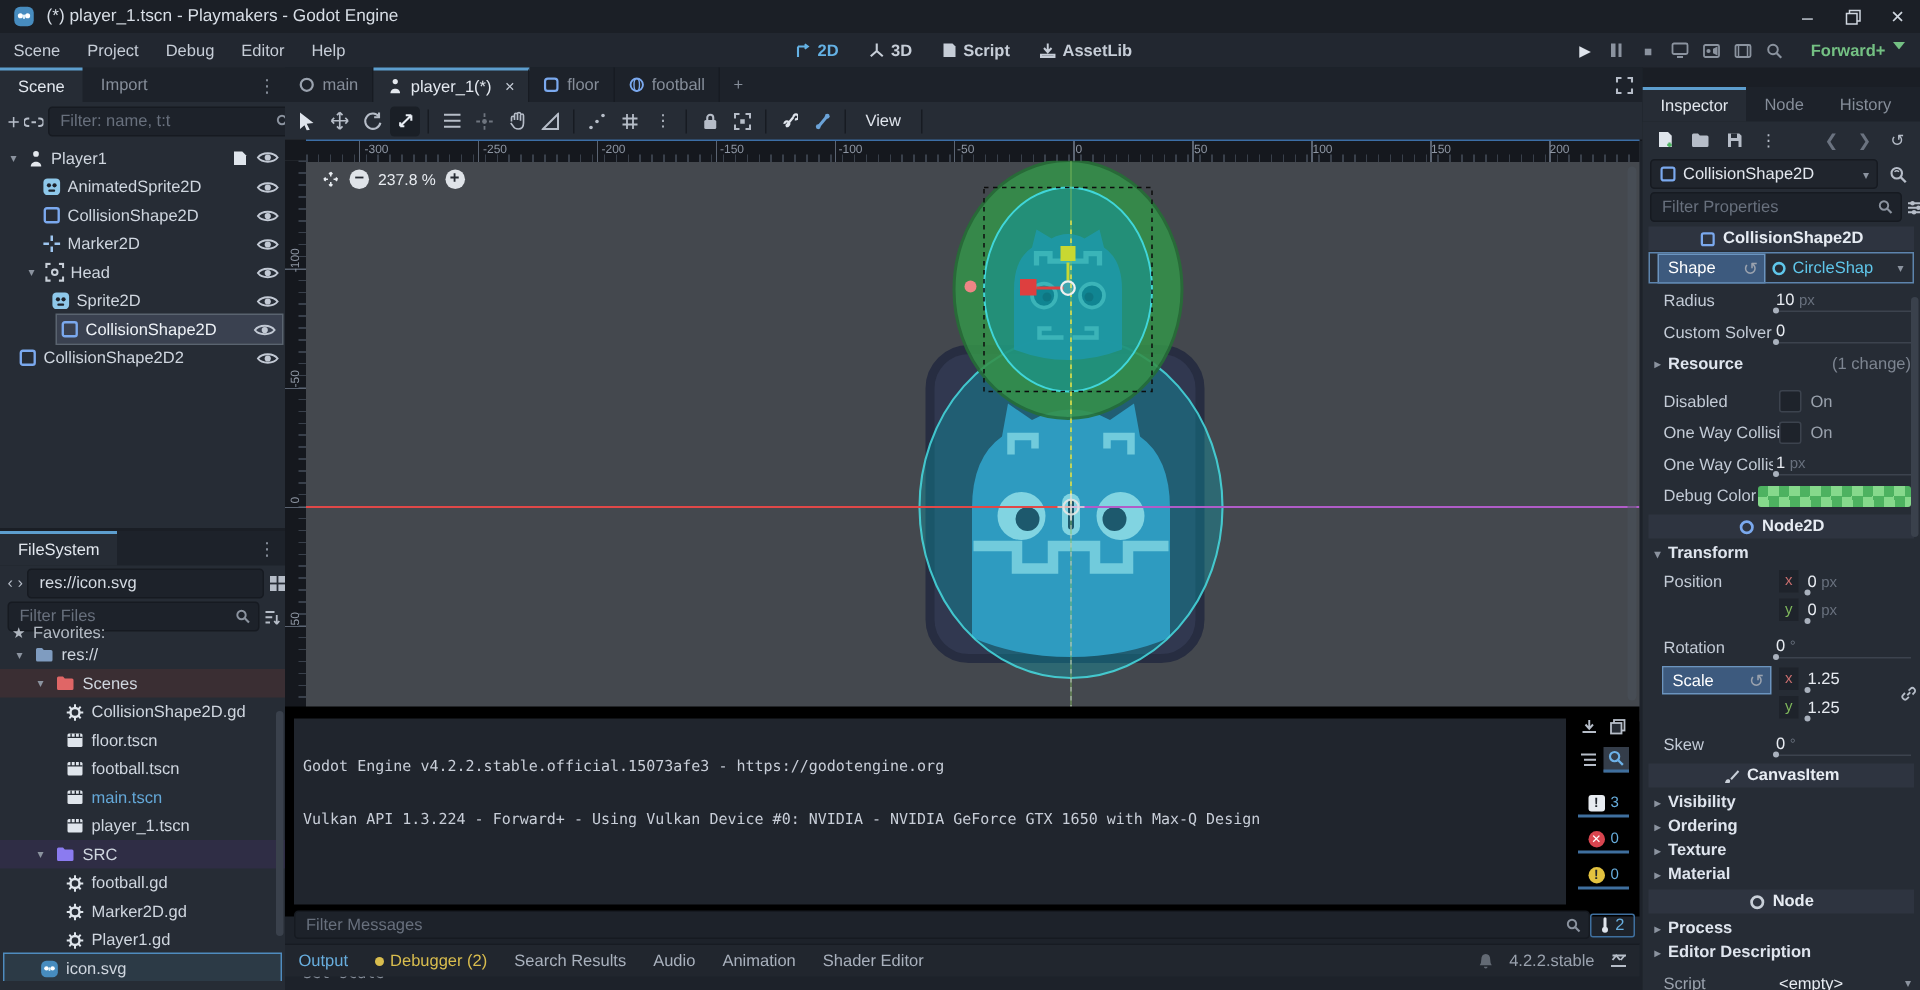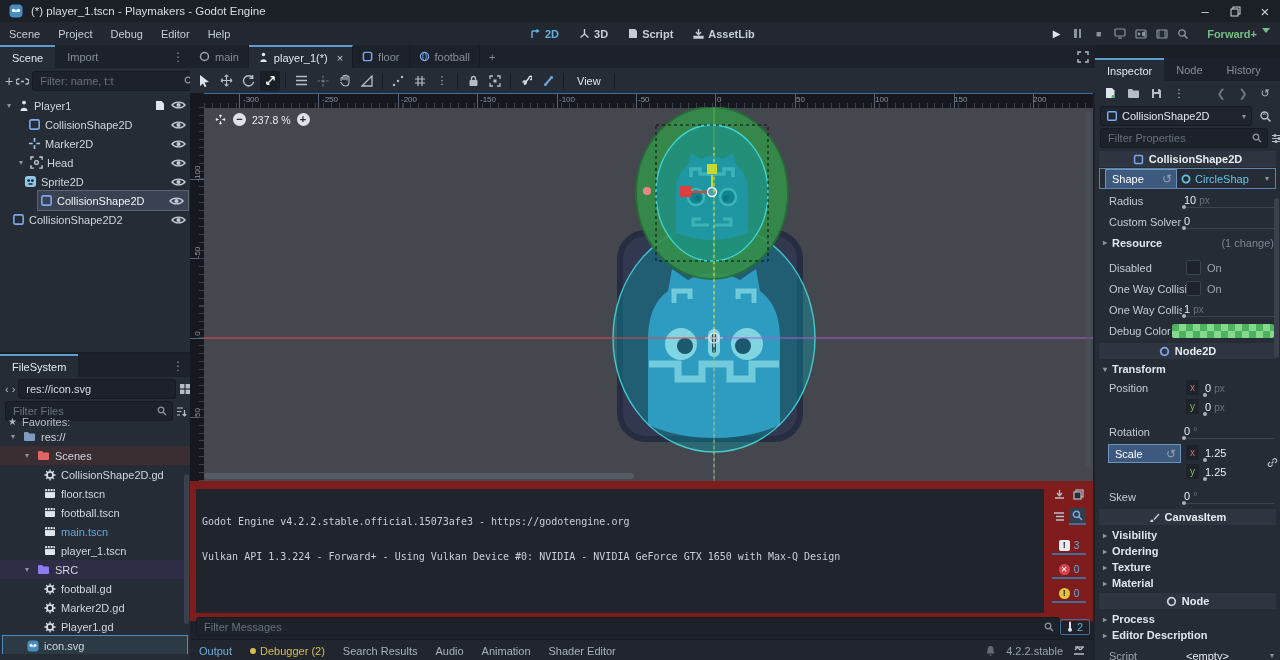--- a/index.html
+++ b/index.html
@@ -236,20 +236,35 @@
               <path d="M1 1 H6.5 L9 3.5 V10 H1 Z" fill="#dfe5ec"></path>
             </svg>
           <svg width="15" height="10" viewBox="0 0 16 10">
               <path d="M1 5 C4 1 12 1 15 5 C12 9 4 9 1 5 Z" fill="none" stroke="#c2c9d4" stroke-width="1.4"></path>
               <circle cx="8" cy="5" r="2.2" fill="#c2c9d4"></circle>
             </svg>
         </span>
       </div>
       <div class="trow" style="padding-left:28px">
         <svg width="13" height="13" viewBox="0 0 14 14">
+            <rect x="1" y="1" width="12" height="12" rx="3" fill="#8ec8ea"></rect>
+            <circle cx="5" cy="6" r="1.5" fill="#1d222b"></circle>
+            <circle cx="9" cy="6" r="1.5" fill="#1d222b"></circle>
+            <rect x="4.5" y="9" width="5" height="1.6" rx="0.8" fill="#1d222b"></rect>
+          </svg>
+        <span class="lbl">AnimatedSprite2D</span>
+        <span class="eyebtn">
+            <svg width="15" height="10" viewBox="0 0 16 10">
+              <path d="M1 5 C4 1 12 1 15 5 C12 9 4 9 1 5 Z" fill="none" stroke="#c2c9d4" stroke-width="1.4"></path>
+              <circle cx="8" cy="5" r="2.2" fill="#c2c9d4"></circle>
+            </svg>
+          </span>
+      </div>
+      <div class="trow" style="padding-left:28px">
+        <svg width="13" height="13" viewBox="0 0 14 14">
             <rect x="2" y="2" width="10" height="10" rx="1.5" fill="none" stroke="#7ba9ee" stroke-width="1.7"></rect>
           </svg>
         <span class="lbl">CollisionShape2D</span>
         <span class="eyebtn">
             <svg width="15" height="10" viewBox="0 0 16 10">
               <path d="M1 5 C4 1 12 1 15 5 C12 9 4 9 1 5 Z" fill="none" stroke="#c2c9d4" stroke-width="1.4"></path>
               <circle cx="8" cy="5" r="2.2" fill="#c2c9d4"></circle>
             </svg>
           </span>
       </div>
@@ -272,21 +287,21 @@
             <circle cx="7" cy="7" r="2" fill="none" stroke="#c8cfd8" stroke-width="1.4"></circle>
           </svg>
         <span class="lbl">Head</span>
         <span class="eyebtn">
             <svg width="15" height="10" viewBox="0 0 16 10">
               <path d="M1 5 C4 1 12 1 15 5 C12 9 4 9 1 5 Z" fill="none" stroke="#c2c9d4" stroke-width="1.4"></path>
               <circle cx="8" cy="5" r="2.2" fill="#c2c9d4"></circle>
             </svg>
           </span>
       </div>
-      <div class="trow" style="padding-left:24px">
+      <div class="trow" style="padding-left:34px">
         <svg width="13" height="13" viewBox="0 0 14 14">
             <rect x="1" y="1" width="12" height="12" rx="3" fill="#8ec8ea"></rect>
             <circle cx="5" cy="6" r="1.5" fill="#1d222b"></circle>
             <circle cx="9" cy="6" r="1.5" fill="#1d222b"></circle>
             <rect x="4.5" y="9" width="5" height="1.6" rx="0.8" fill="#1d222b"></rect>
           </svg>
         <span class="lbl">Sprite2D</span>
         <span class="eyebtn">
             <svg width="15" height="10" viewBox="0 0 16 10">
               <path d="M1 5 C4 1 12 1 15 5 C12 9 4 9 1 5 Z" fill="none" stroke="#c2c9d4" stroke-width="1.4"></path>
@@ -658,21 +673,21 @@
           <span class="zbtn">−</span>
           <span style="font-size:10.5px">237.8 %</span>
           <span class="zbtn">+</span>
         </div>
 
         <div class="abs" style="left:0;bottom:2px;width:430px;height:6px;background:#5a616b;border-radius:3px;opacity:.75"></div>
         <div class="abs" style="right:2px;top:4px;width:6px;height:356px;background:#4a515b;border-radius:3px;opacity:.5"></div>
       </div>
     </div>
 
-    <div class="abs" style="left:0;top:436px;width:903px;height:140px;background:#7f1d1d">
+    <div class="abs" style="left:0;top:426px;width:903px;height:140px;background:#000000">
       <div class="abs console" style="left:6px;top:8px;width:848px;height:124px;background:#20252d;padding:4px 6px;box-sizing:border-box">
         <div>Godot Engine v4.2.2.stable.official.15073afe3 - https://godotengine.org</div>
         <div>Vulkan API 1.3.224 - Forward+ - Using Vulkan Device #0: NVIDIA - NVIDIA GeForce GTX 1650 with Max-Q Design</div>
         <div>&nbsp;</div>
         <div class="dim">--- Debugging process stopped ---</div>
         <div class="dim">Set scale</div>
       </div>
 
       <div class="abs" style="left:858px;top:8px;width:42px">
         <div class="flex" style="gap:8px;justify-content:center">

